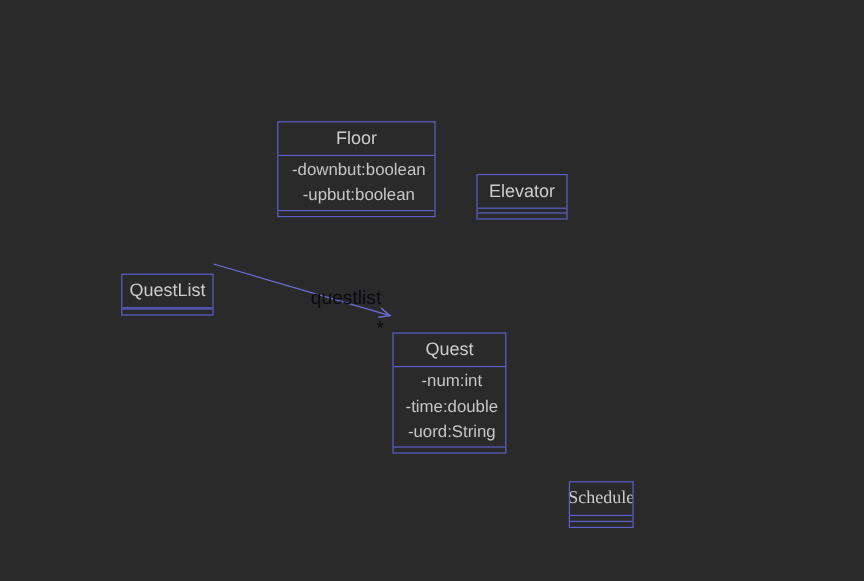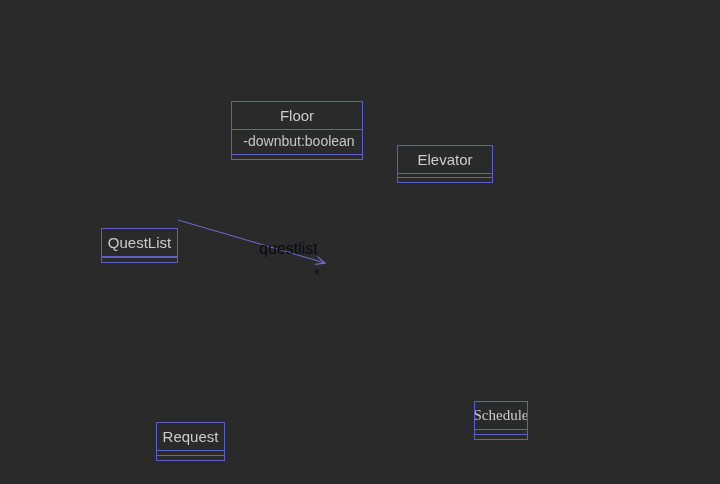--- a/index.html
+++ b/index.html
@@ -52,21 +52,21 @@
     line-height: 21px;
     padding-left: 4px;
     white-space: nowrap;
     overflow: hidden;
   }
   .empty-sec { height: 4px; }
   .empty-sec.topline { border-top: 1px solid var(--border); }
 
   
   .box-floor     { left: 231px; top: 53px;  width: 132px; }
-  .box-elevator  { left: 397px; top: 97px;  width: 96px;  }
+  .box-elevator  { left: 397px; top: 97px;  width: 76px;  }
   .box-questlist { left: 101px; top: 180px; width: 77px;  }
   .box-quest     { left: 327px; top: 229px; width: 95px;  }
   .box-request   { left: 156px; top: 374px; width: 69px;  }
   .box-schedule  { left: 474px; top: 353px; width: 54px; font-family: Liberation Serif, serif;  }
 
   .assoc-label {
     position: absolute;
     left: 259px; top: 240px;
     font-size: 16px;
     color: var(--darklabel);
@@ -90,42 +90,47 @@
         <path d="M1,1 L10,5 L1,9" fill="none" stroke="#6e6ed8" stroke-width="1.2"></path>
       </marker>
     </defs>
     <line x1="178" y1="220" x2="325" y2="263" stroke="#6e6ed8" stroke-width="1" marker-end="url(#openArrow)"></line>
   </svg>
 
   <div class="class-box box-floor">
     <div class="class-title">Floor</div>
     <div class="class-attrs">
       <div class="class-attr">-downbut:boolean</div>
+      <div class="class-attr">-upbut:boolean</div>
     </div>
     <div class="empty-sec topline"></div>
   </div>
 
   <div class="class-box box-elevator">
     <div class="class-title">Elevator</div>
     <div class="class-attrs">
     </div>
     <div class="empty-sec topline"></div>
   </div>
 
   <div class="class-box box-questlist">
     <div class="class-title">QuestList</div>
     <div class="empty-sec topline"></div>
   </div>
 
-
-  <div class="class-box box-request">
-    <div class="class-title">Request</div>
-    <div class="empty-sec"></div>
+  <div class="class-box box-quest">
+    <div class="class-title">Quest</div>
+    <div class="class-attrs">
+      <div class="class-attr">-num:int</div>
+      <div class="class-attr">-time:double</div>
+      <div class="class-attr">-uord:String</div>
+    </div>
     <div class="empty-sec topline"></div>
   </div>
+
 
   <div class="class-box box-schedule">
     <div class="class-title">Schedule</div>
     <div class="empty-sec"></div>
     <div class="empty-sec topline"></div>
   </div>
 
   <div class="assoc-label">questlist</div>
   <div class="assoc-mult">*</div>
 

